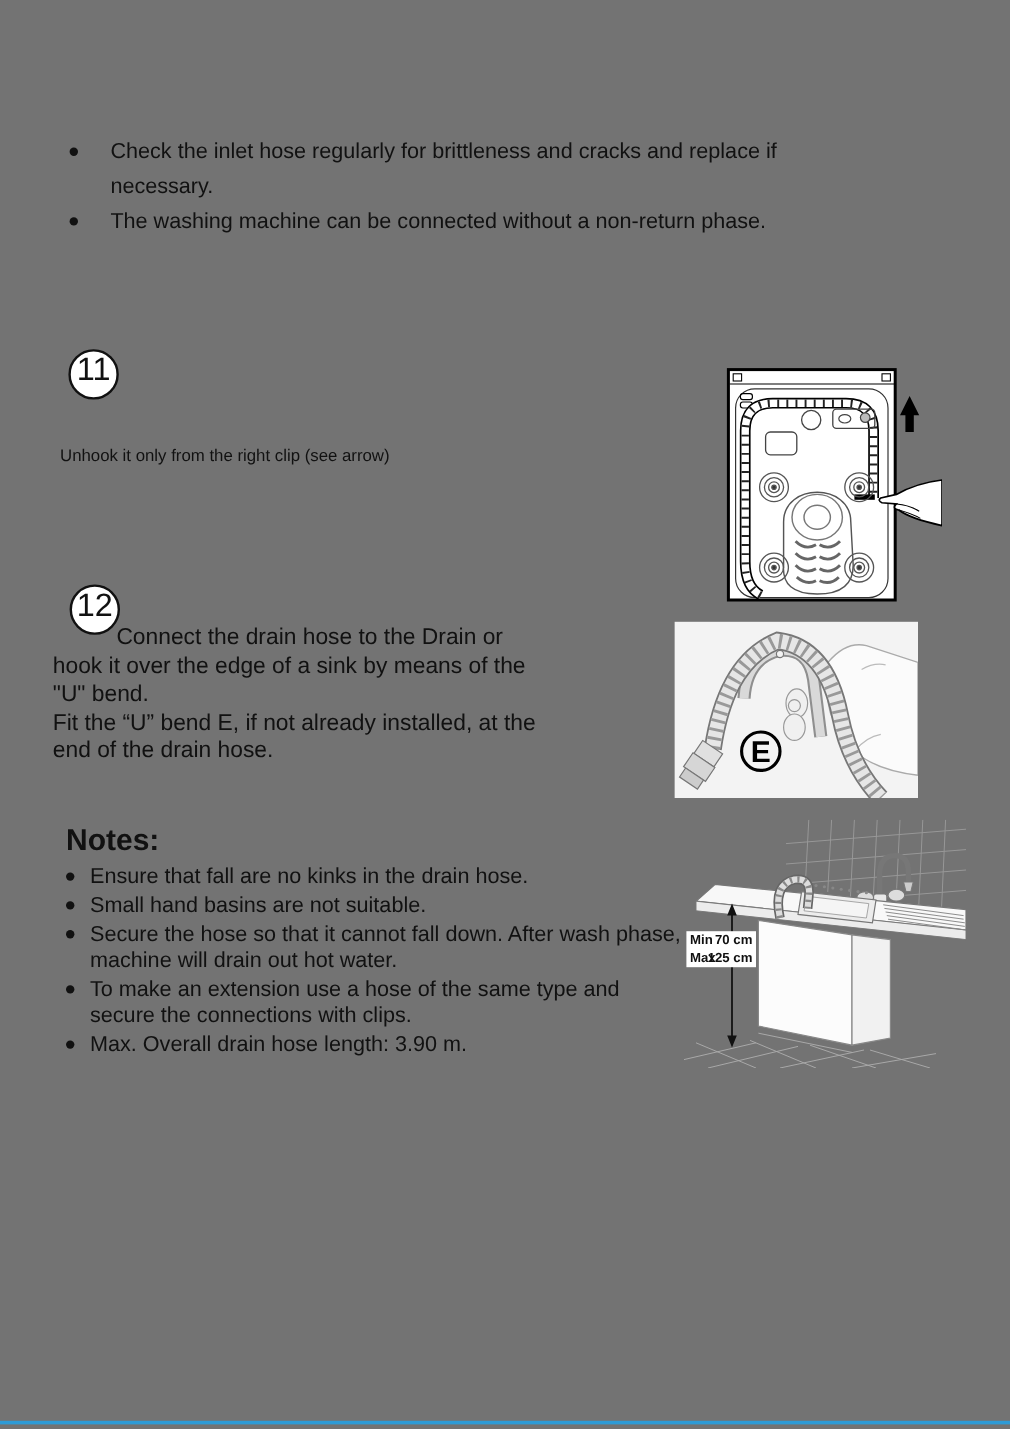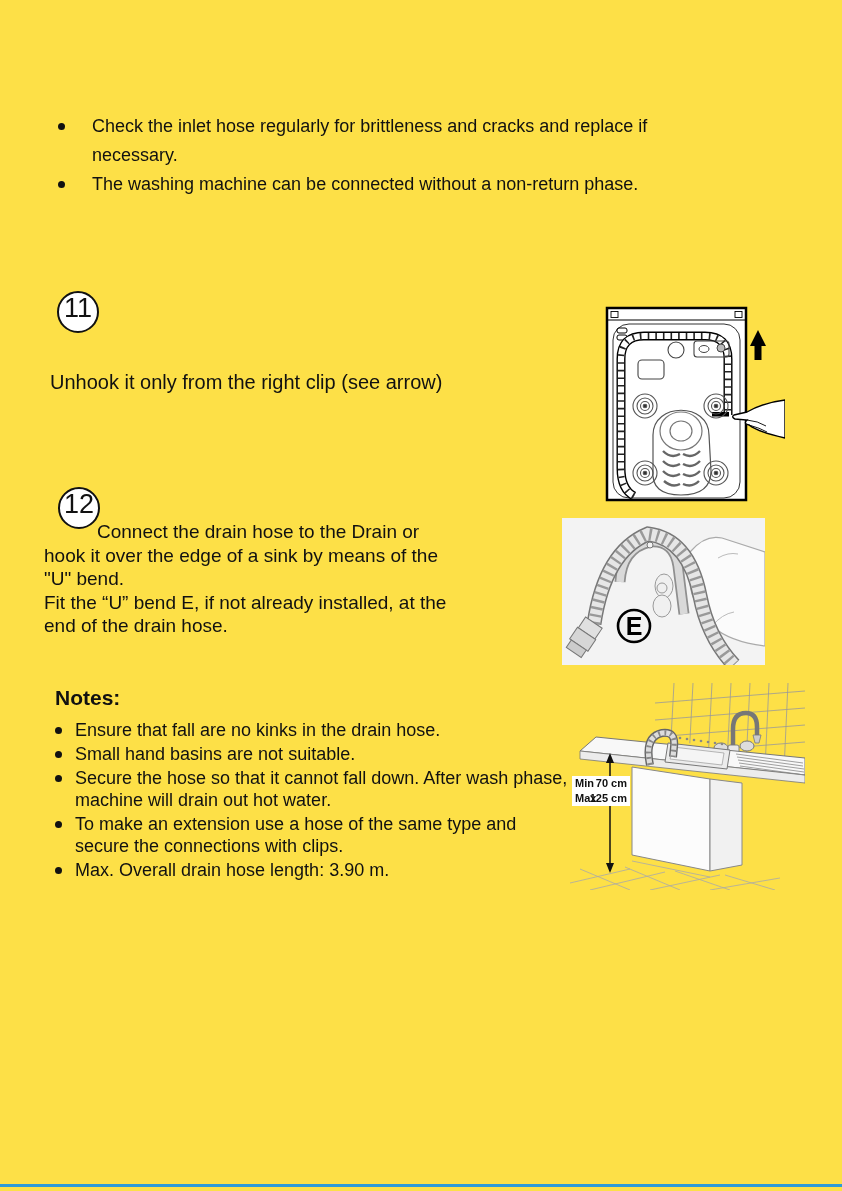--- a/index.html
+++ b/index.html
@@ -1,18 +1,18 @@
 <!DOCTYPE html>
 <html><head>
 <meta charset="utf-8">
 <style>
   html,body { margin:0; padding:0; background:#ffffff; }
   #page {
     position:relative; width:842px; height:1191px; margin:0 auto;
-    background:#fde047; overflow:hidden;
+    background:#737373; overflow:hidden;
     font-family:"Liberation Sans", sans-serif; color:#111;
   }
   svg { font-family:inherit; }
   .abs { position:absolute; }
 
   
   .top-bullets { left:56px; top:112px; width:640px; }
   .top-bullet { position:relative; padding-left:36px; width:610px;
     font-size:18px; line-height:29px; }
   .top-bullet .dot, .note-item .dot {
@@ -21,28 +21,28 @@
 
   
   .step-circle {
     width:38px; height:38px; border:2.5px solid #111; border-radius:50%;
     display:flex; align-items:flex-start; justify-content:center;
     font-size:27px; color:#111; background:#fff;
   }
   .circle-11 { left:57px; top:291px; }
   .circle-12 { left:58px; top:487px; }
 
-  .step11-caption { left:50px; top:371px; font-size:20px; white-space:nowrap; }
+  .step11-caption { left:50px; top:371px; font-size:14px; white-space:nowrap; }
 
   .step12-text { left:44px; top:510px; font-size:19px; line-height:23.5px; }
   .step12-line { white-space:nowrap; }
   .step12-line.first { padding-left:53px;margin-top:10px; }
 
   
-  .notes-heading { left:55px; top:686px; font-size:21px; font-weight:bold; }
+  .notes-heading { left:55px; top:686px; font-size:25px; font-weight:bold; }
   .notes-list { left:55px; top:719px; width:520px; }
   .note-item { position:relative; padding-left:20px; width:495px;
     font-size:18px; line-height:22px; margin-bottom:2px; }
   .note-item .dot { left:0; top:8px; }
 
   
   .fig { background:transparent; }
   .fig-machine { left:600px; top:303px; width:185px; height:202px; }
   .fig-hose   { left:562px; top:518px; width:203px; height:147px; }
   .fig-sink   { left:570px; top:683px; width:235px; height:207px; }

